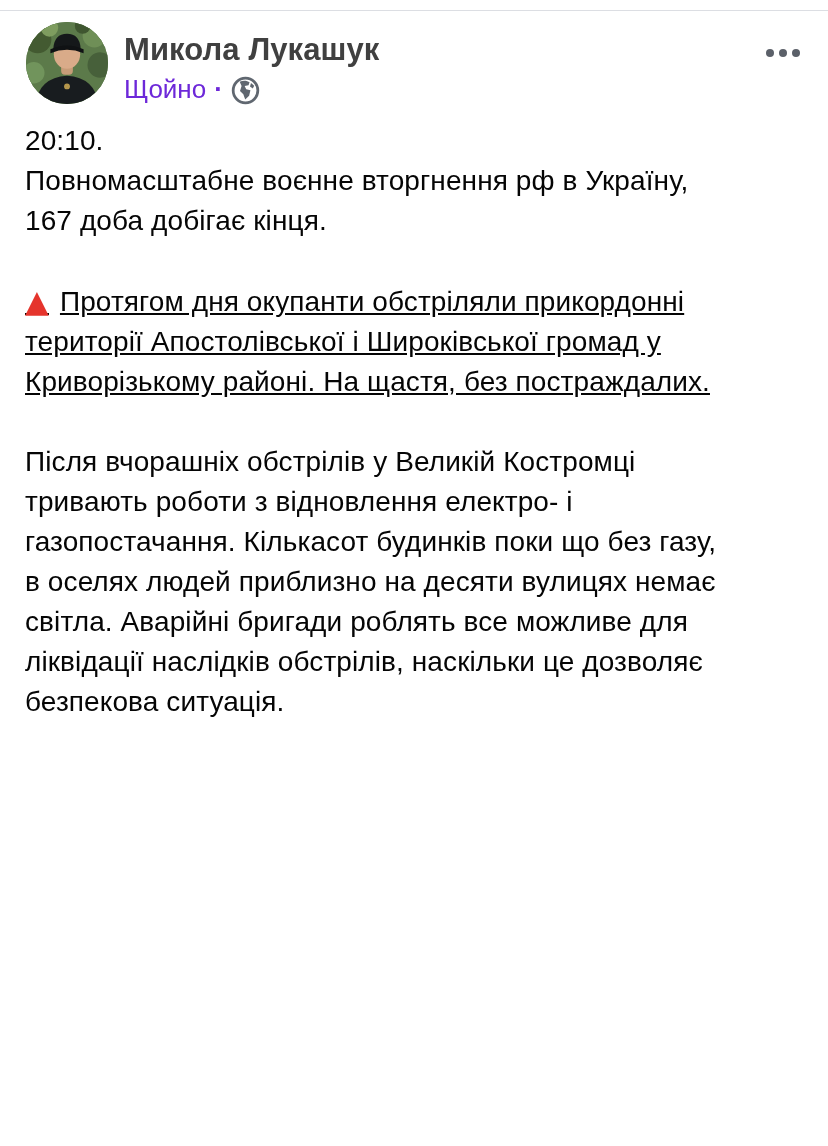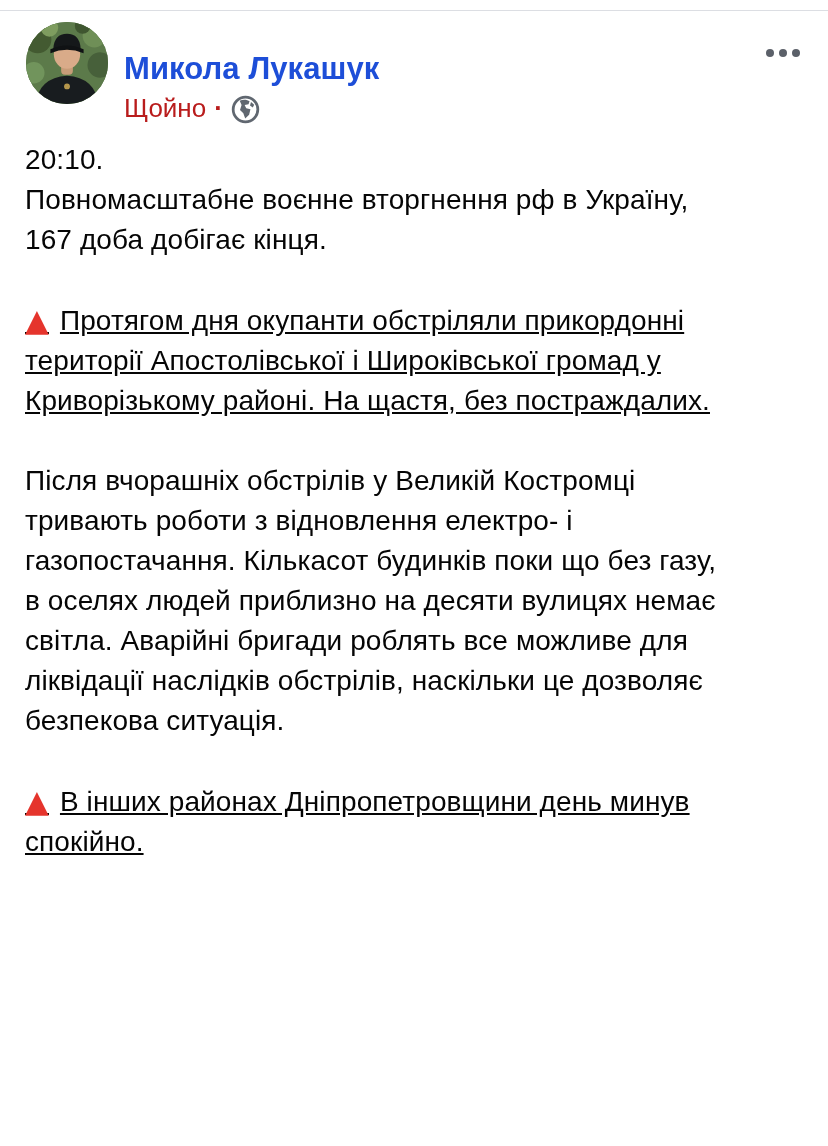--- a/index.html
+++ b/index.html
@@ -39,29 +39,28 @@
   .header-text {
     margin-left: 16px;
     padding-top: 8px;
     min-width: 0;
   }
   .author {
     font-size: 31px;
     line-height: 40px;
     font-weight: bold;
     letter-spacing: 0.1px;
-    color: #1d4ed8;
+    color: #404040;
     cursor: pointer;
-    margin-top: 19px;
   }
   .meta {
     margin-top: 3px;
     display: flex;
     align-items: center;
-    color: #b91c1c;
+    color: #6d28d9;
     font-size: 26px;
     line-height: 32px;
   }
   .meta .timestamp { cursor: pointer; }
   .meta .sep {
     margin: 0 8px;
     font-weight: bold;
   }
   .globe-wrap {
     display: inline-flex;
@@ -160,17 +159,15 @@
       <p class="tri-para"><span class="tri-icon" style="color: rgb(229, 52, 44);">▲</span><span>Протягом дня окупанти обстріляли прикордонні
 території Апостолівської і Широківської громад у
 Криворізькому районі. На щастя, без постраждалих.</span></p>
       <p><span>Після вчорашніх обстрілів у Великій Костромці
 тривають роботи з відновлення електро- і
 газопостачання. Кількасот будинків поки що без газу,
 в оселях людей приблизно на десяти вулицях немає
 світла. Аварійні бригади роблять все можливе для
 ліквідації наслідків обстрілів, наскільки це дозволяє
 безпекова ситуація.</span></p>
-      <p class="tri-para"><span class="tri-icon" style="color: rgb(229, 52, 44);">▲</span><span>В інших районах Дніпропетровщини день минув
-спокійно.</span></p>
     </div>
 
 </div>
 
 </body></html>

